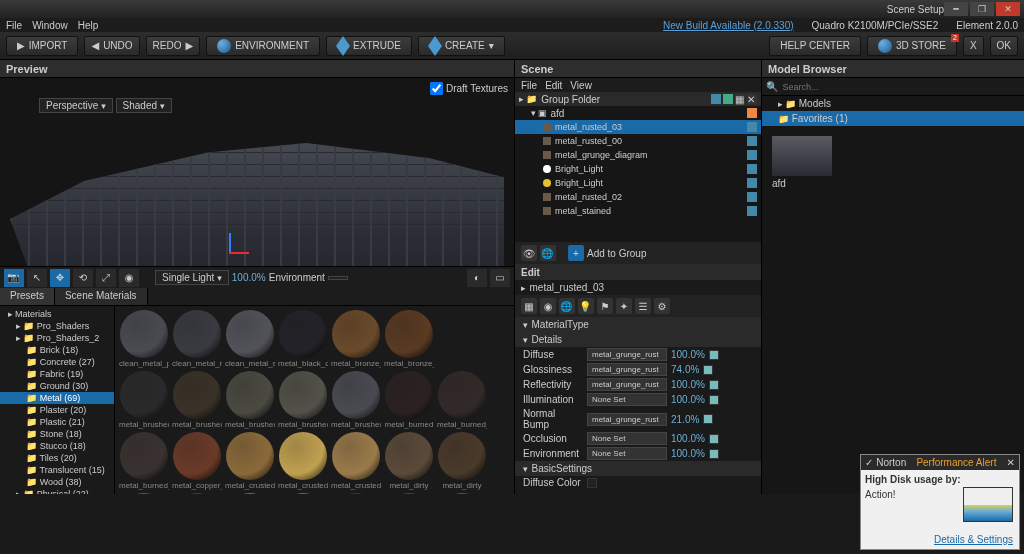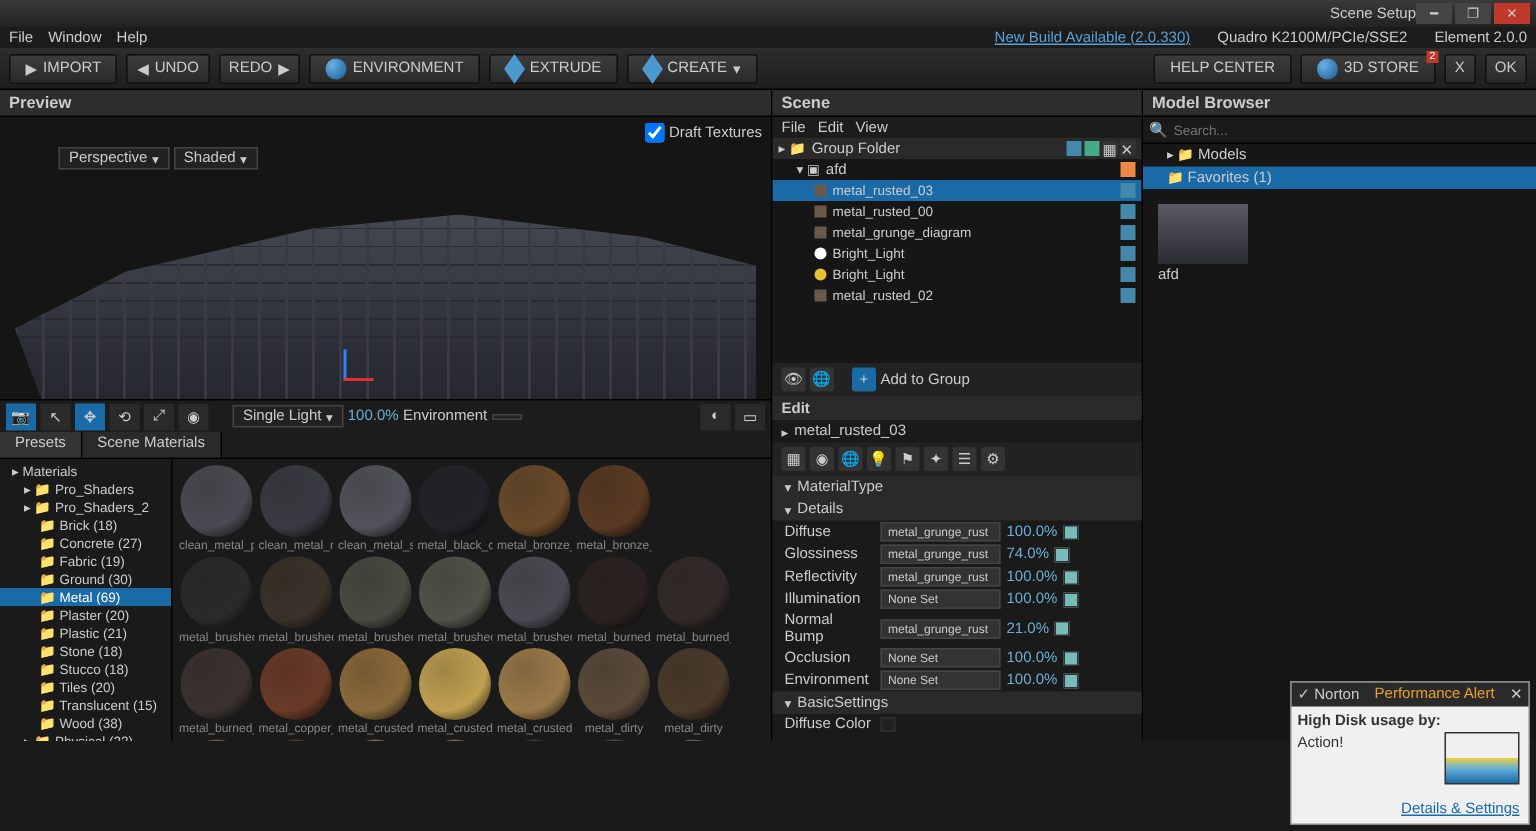--- a/index.html
+++ b/index.html
@@ -354,20 +354,23 @@
             </span></div>
           <div class="scene-row l2"><span style="width:8px;height:8px;border-radius:50%;background:#fff;display:inline-block"></span> Bright_Light<span class="sc-icons">
               <span class="sc-chip" style="background:#48a"></span>
             </span></div>
           <div class="scene-row l2"><span style="width:8px;height:8px;border-radius:50%;background:#e8c030;display:inline-block"></span> Bright_Light<span class="sc-icons">
               <span class="sc-chip" style="background:#48a"></span>
             </span></div>
           <div class="scene-row l2"><span style="width:8px;height:8px;background:#6a5a4a;display:inline-block"></span> metal_rusted_02<span class="sc-icons">
               <span class="sc-chip" style="background:#48a"></span>
             </span></div>
+          <div class="scene-row l2"><span style="width:8px;height:8px;background:#6a5a4a;display:inline-block"></span> metal_stained<span class="sc-icons">
+              <span class="sc-chip" style="background:#48a"></span>
+            </span></div>
         </div>
     </div>
     <div class="icon-row">
       <div class="ibtn">👁</div>
       <div class="ibtn">🌐</div>
       <div style="width:6px"></div>
       <div class="ibtn" style="background:#1a6aa8">+</div>
       <span style="align-self:center">Add to Group</span>
     </div>
 

